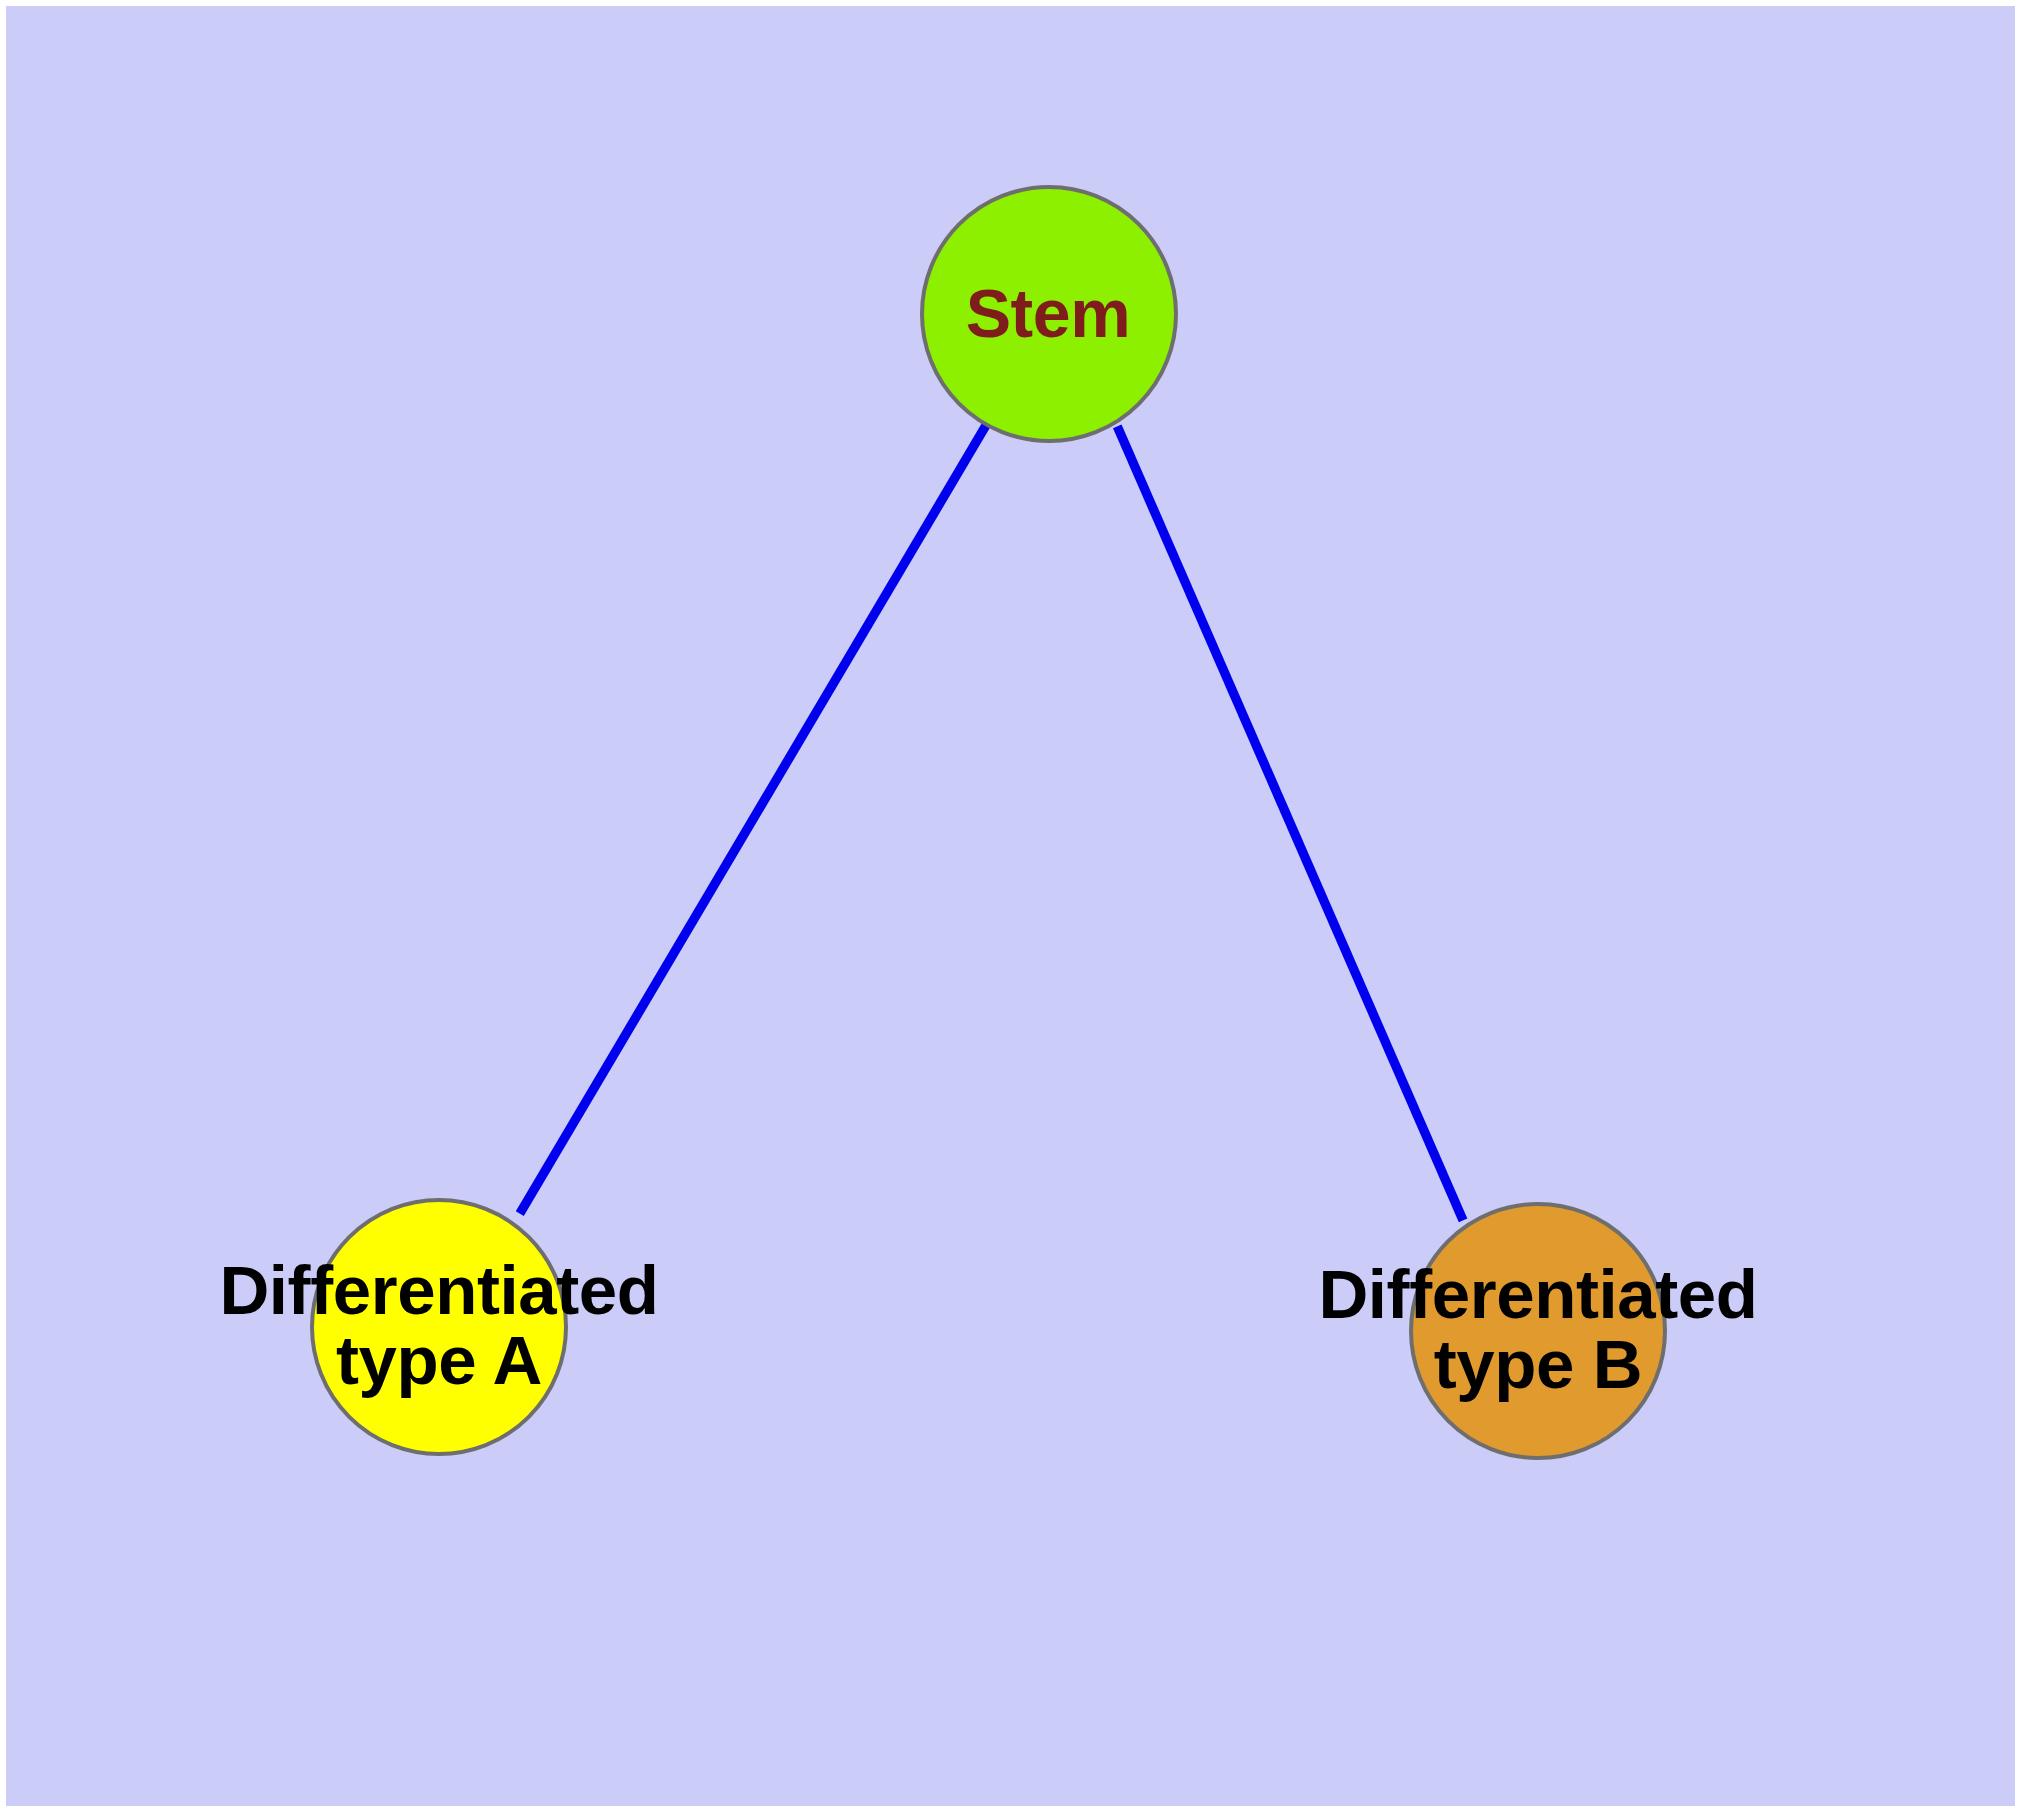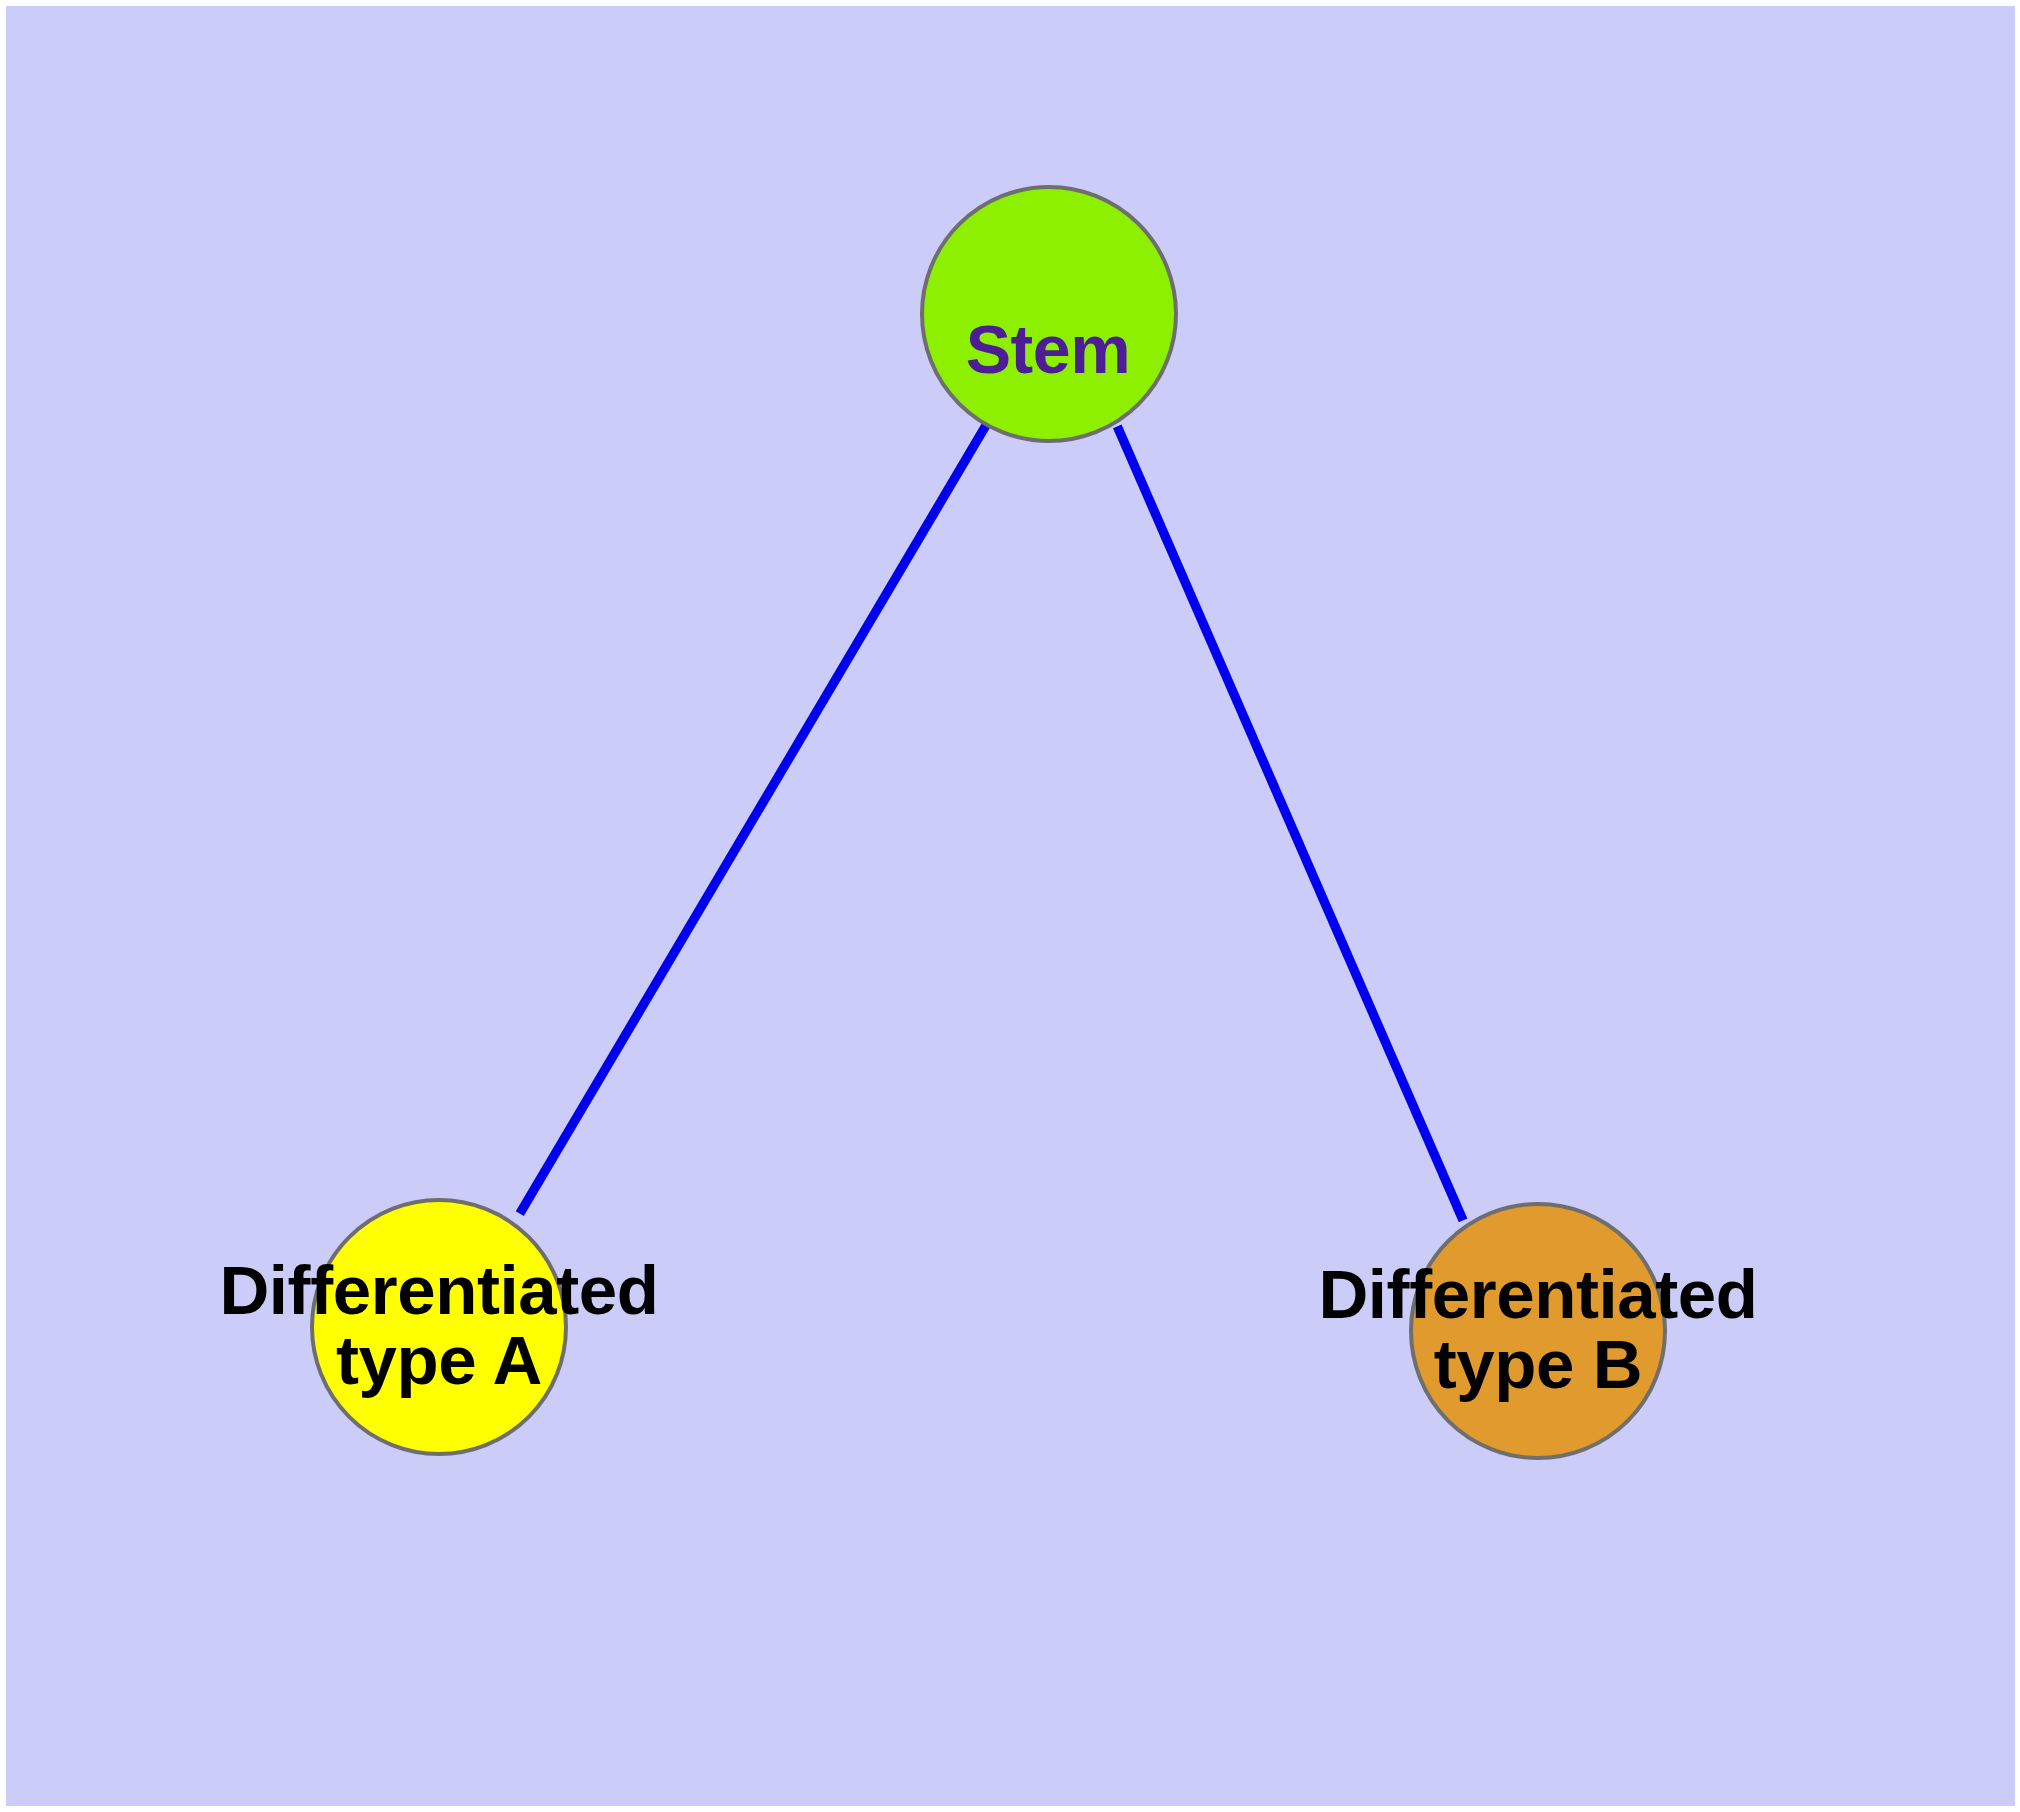--- a/index.html
+++ b/index.html
@@ -61,21 +61,21 @@
 <div id="canvas">
 
   <div id="plot-area"></div>
 
   <svg id="graph-svg" viewBox="0 0 2384 2138" xmlns="http://www.w3.org/2000/svg">
     <line x1="1163" y1="502" x2="613" y2="1432" stroke="#0000ee" stroke-width="11" stroke-linecap="butt"></line>
     <line x1="1318" y1="503" x2="1726" y2="1440" stroke="#0000ee" stroke-width="11" stroke-linecap="butt"></line>
   </svg>
 
   <div class="node" id="node-stem" style="left: 920px; top: 185px; width: 258px; height: 258px; background: rgb(140, 240, 0); border-color: rgb(110, 110, 110); border-width: 4.2px;"></div>
-  <div class="node-label label-stem" id="label-stem" style="font-size: 68px; color: #4c1d95; width: 932px; left: 582px; top: 279px; margin-top: 36px;">Stem</div>
+  <div class="node-label label-stem" id="label-stem" style="font-size: 68px; color: #7f1d1d; width: 932px; left: 582px; top: 279px;">Stem</div>
 
   <div class="node" id="node-diff-a" style="left: 310px; top: 1198px; width: 258px; height: 258px; background: rgb(255, 255, 0); border-color: rgb(110, 110, 110); border-width: 4.2px;"></div>
   <div class="node-label label-diff" id="label-diff-a" style="font-size: 69px; color: rgb(0, 0, 0); width: 932px; left: -27px; top: 1256px;">Differentiated
 type A</div>
 
   <div class="node" id="node-diff-b" style="left: 1409px; top: 1202px; width: 258px; height: 258px; background: rgb(224, 154, 46); border-color: rgb(110, 110, 110); border-width: 4.2px;"></div>
   <div class="node-label label-diff" id="label-diff-b" style="font-size: 69px; color: rgb(0, 0, 0); width: 932px; left: 1072px; top: 1260px;">Differentiated
 type B</div>
 
 </div>

